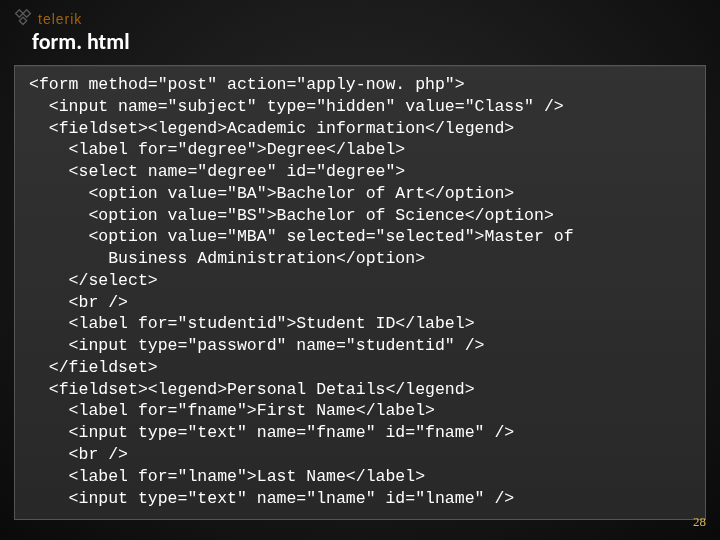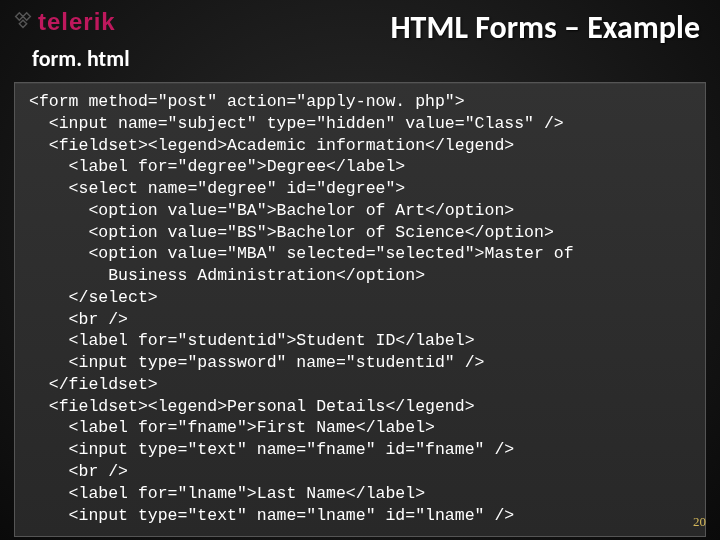--- a/index.html
+++ b/index.html
@@ -23,24 +23,24 @@
     align-items: center;
     color: #4a4a4a;
     font-family: Arial, sans-serif;
   }
   .brand-icon {
     width: 22px;
     height: 22px;
     margin-right: 4px;
   }
   .brand-text {
-    font-size: 24px;
+    font-size: 14px;
     letter-spacing: 1px;
-    color: #be185d;
-    font-weight: 700;
+    color: #a16207;
+    font-weight: 400;
   }
   .title {
     color: #fff;
     font-size: 32px;
     font-weight: bold;
     font-family: Calibri, Arial, sans-serif;
     text-shadow: 1px 1px 2px rgba(0,0,0,0.8);
   }
   .filename {
     font-family: Calibri, Arial, sans-serif;
@@ -77,21 +77,20 @@
 </head>
 <body>
 
 <div class="header">
   <div class="brand">
     <svg class="brand-icon" viewBox="0 0 24 24">
       <path d="M4 6 L8 2 L12 6 L8 10 Z M12 6 L16 2 L20 6 L16 10 Z M8 14 L12 10 L16 14 L12 18 Z" fill="none" stroke="#555" stroke-width="1.6"></path>
     </svg>
     <span class="brand-text">telerik</span>
   </div>
-  <div class="title">HTML Forms – Example</div>
 </div>
 
 <div class="filename">form. html</div>
 
 <div class="codebox">
   <pre>&lt;form method="post" action="apply-now. php"&gt;
   &lt;input name="subject" type="hidden" value="Class" /&gt;
   &lt;fieldset&gt;&lt;legend&gt;Academic information&lt;/legend&gt;
     &lt;label for="degree"&gt;Degree&lt;/label&gt;
     &lt;select name="degree" id="degree"&gt;
@@ -105,13 +104,13 @@
     &lt;input type="password" name="studentid" /&gt;
   &lt;/fieldset&gt;
   &lt;fieldset&gt;&lt;legend&gt;Personal Details&lt;/legend&gt;
     &lt;label for="fname"&gt;First Name&lt;/label&gt;
     &lt;input type="text" name="fname" id="fname" /&gt;
     &lt;br /&gt;
     &lt;label for="lname"&gt;Last Name&lt;/label&gt;
     &lt;input type="text" name="lname" id="lname" /&gt;</pre>
 </div>
 
-<div class="pagenum">20</div>
+<div class="pagenum">28</div>
 
 </body></html>

